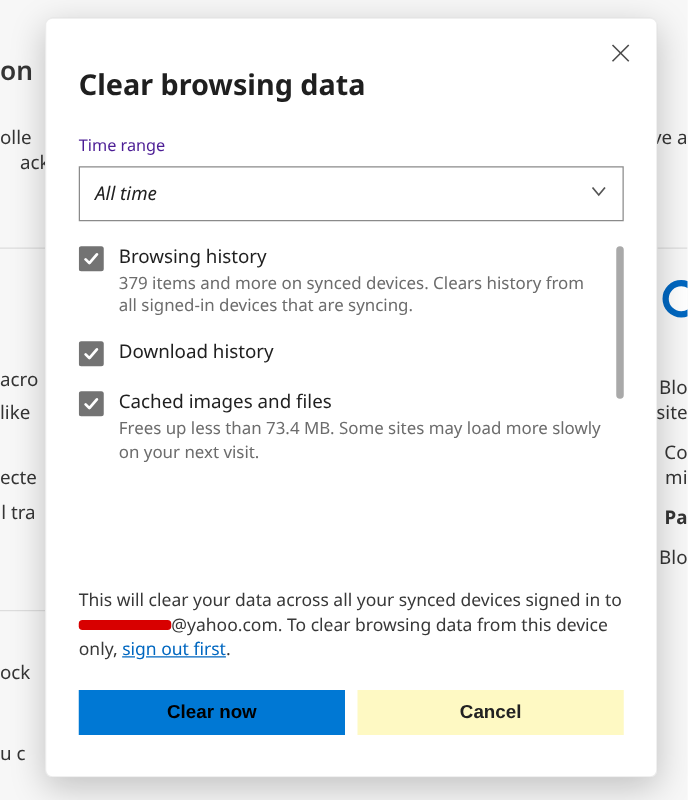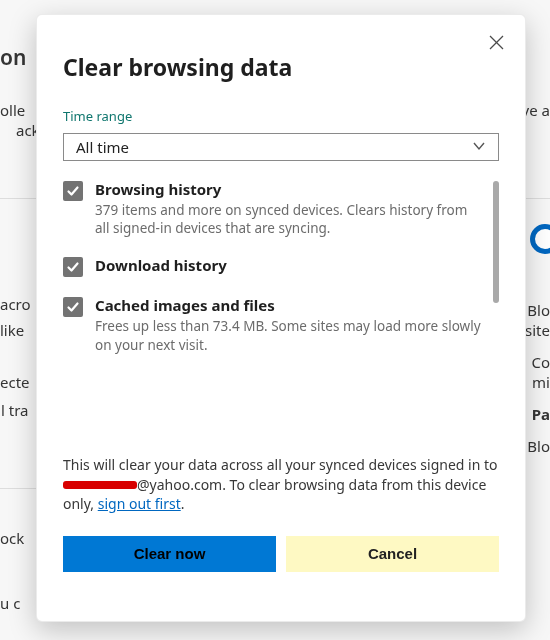--- a/index.html
+++ b/index.html
@@ -39,32 +39,33 @@
     position: absolute; top: 14px; right: 16px;
     width: 26px; height: 26px;
     display: flex; align-items: center; justify-content: center;
     cursor: pointer; color:#4b4b4b;
   }
   .dialog h1 {
     font-size: 23px; font-weight: 700; color: #1f1f1f;
     margin-top: 14px; margin-bottom: 24px;
   }
   .label {
-    font-size: 13px; color: #0f766e; margin-bottom: 8px;
+    font-size: 13px; color: #4c1d95; margin-bottom: 8px;
   }
   .select {
     border: 1px solid #8a8a8a;
-    height: 28px;
+    height: 44px;
     display: flex; align-items: center;
     padding: 0 12px;
     justify-content: space-between;
     cursor: pointer;
     font-size: 15px;
     color: #222;
     margin-bottom: 18px;
+    font-style: italic;
   }
   .select .chev { color:#555; }
 
   .list-wrap { position: relative; flex: 0 0 auto; }
   .list {
     height: 262px;
     overflow: hidden;
     position: relative;
     padding-right: 14px;
   }
@@ -82,21 +83,21 @@
     width: 20px; height: 20px; flex: 0 0 20px;
     background: #737373;
     border-radius: 2px;
     display: flex; align-items: center; justify-content: center;
     margin-right: 12px; margin-top: 2px;
     cursor: pointer;
   }
   .cb svg { stroke:#fff; }
   .item .txt { flex:1; }
   .item .ttl {
-    font-size: 15px; font-weight: 700; color: #1f1f1f;
+    font-size: 15px; font-weight: 400; color: #1f1f1f;
     margin-bottom: 2px;
   }
   .item .sub {
     font-size: 13.5px; color: #6c6c6c; line-height: 1.35;
   }
   .fade {
     position: absolute; left:0; right:14px; bottom:0; height: 28px;
     background: linear-gradient(to bottom, rgba(255,255,255,0), #fff 85%);
     pointer-events: none;
   }

